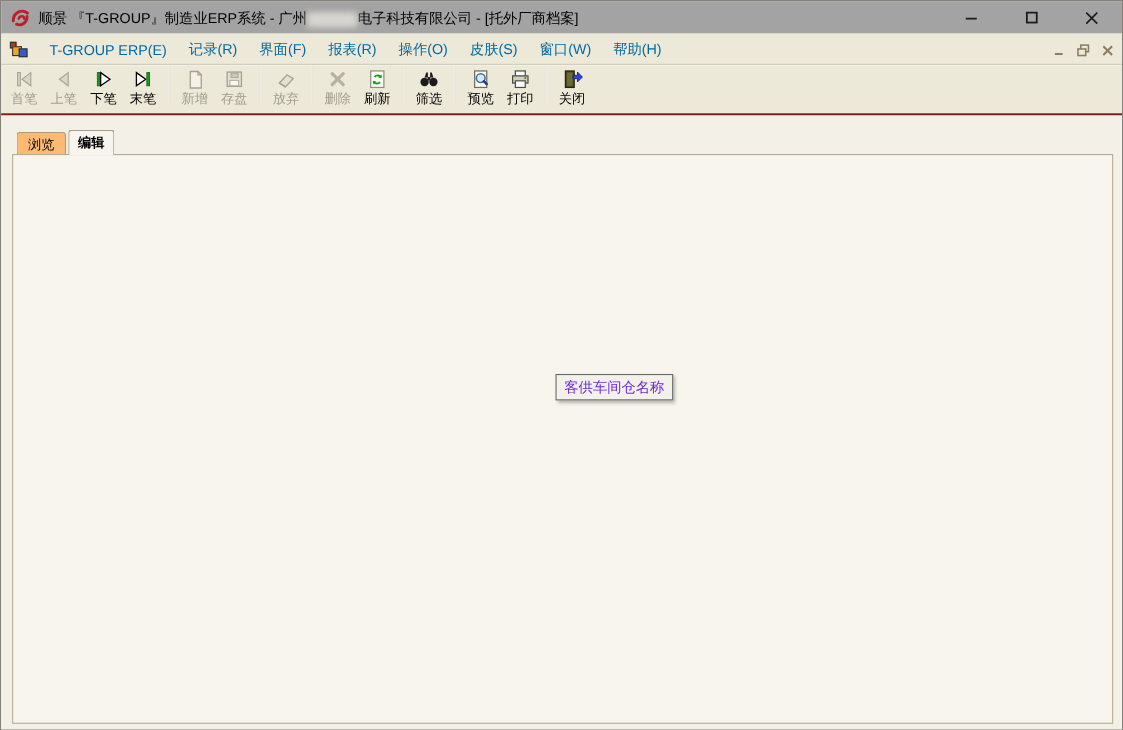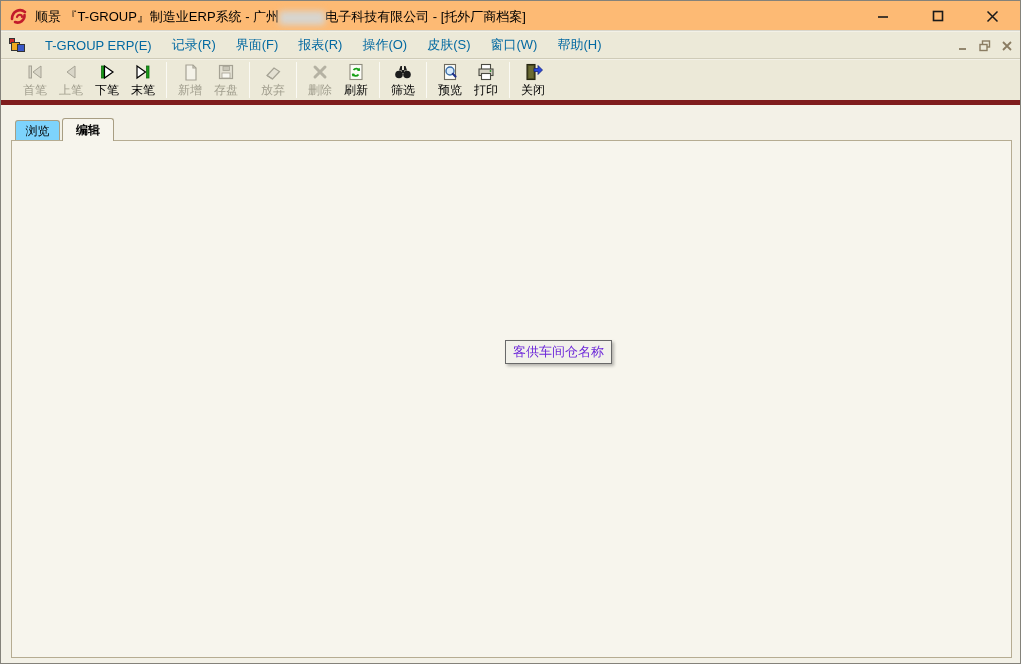--- a/index.html
+++ b/index.html
@@ -3,52 +3,52 @@
 <meta charset="utf-8">
 <style>
   * { margin:0; padding:0; box-sizing:border-box; }
   html,body { background:#d0cec4; }
   body { font-family:"Liberation Sans","DejaVu Sans",sans-serif; }
   .window { position:relative; width:1021px; height:664px; background:#f3f1e7;
             border:1px solid #84827a; overflow:hidden; }
 
   
   .titlebar { position:absolute; left:0; top:0; width:100%; height:30px;
-              background:#fdba74; border-bottom:1px solid #d9d7cd; }
+              background:#a3a3a3; border-bottom:1px solid #d9d7cd; }
   .titlebar .logo { position:absolute; left:8px; top:5px; width:20px; height:20px; }
   .titlebar .title { position:absolute; left:34px; top:7px; font-size:13px; color:#000;
                      white-space:nowrap; }
   .win-controls { position:absolute; right:0; top:0; height:30px; display:flex; }
   .win-btn { width:55px; height:30px; display:flex; align-items:center; justify-content:center; }
 
   
   .menubar { position:absolute; left:0; top:31px; width:100%; height:27px;
              background:#ece9d8; border-bottom:1px solid #cfcbb8;
              display:flex; align-items:center; }
   .mdi-doc-icon { position:relative; width:16px; height:16px; margin:0 10px 0 8px; }
   .mdi-doc-icon .sq { position:absolute; border:1px solid #333; }
   .mitem { font-size:13px; color:#0369a1; padding:4px 10px; white-space:nowrap; cursor:default; }
   .mdi-controls { position:absolute; right:6px; top:0; height:27px; display:flex; align-items:center; gap:8px; }
   .mdi-btn { width:14px; height:14px; display:flex; align-items:center; justify-content:center; }
 
   
   .toolbar { position:absolute; left:0; top:59px; width:100%; height:45px;
-             background:#ece9d8; border-bottom:5px solid #7f1d1d;
-             display:flex; align-items:center; padding-left:16px; }
+             background:#ece9d8; border-bottom:2px solid #7f1d1d;
+             display:flex; align-items:flex-start; padding-left:3px; }
   .tbtn { width:34px; height:41px; display:flex; flex-direction:column; align-items:center;
           justify-content:flex-start; margin:0 1px; border:1px solid transparent; border-radius:2px; }
   .tbtn .ticon { height:22px; display:flex; align-items:flex-end; }
   .tbtn .tlabel { font-size:12px; color:#000; line-height:15px; white-space:nowrap; }
   .tbtn.disabled .tlabel { color:#a19e8e; }
   .tsep { width:1px; height:36px; background:#c5c1ac; border-right:1px solid #fbfaf4; margin:0 5px; }
 
   
   .client { position:absolute; left:0; top:104px; width:100%; height:559px; background:#f3f1e7; }
   .tab { position:absolute; top:15px; height:21px; font-size:12px; color:#000;
-         background:#7dd3fc; border:1px solid #a89e83; border-bottom:none;
+         background:#fdba74; border:1px solid #a89e83; border-bottom:none;
          border-radius:3px 3px 0 0; display:flex; align-items:center; justify-content:center; }
   .tab.active { top:13px; height:23px; background:#f7f5ed; font-weight:bold; z-index:3; }
   .panel { position:absolute; left:10px; top:35px; width:1001px; height:518px;
            background:#f7f5ed; border:1px solid #b6ac92; z-index:2; }
 
   
   .flabel { position:absolute; width:200px; text-align:right; font-size:13px; color:#000;
             white-space:nowrap; }
   .field { position:absolute; height:19px; border:1px solid #b3a78e; background:#fff;
            font-size:13px; color:#000; padding:1px 4px; line-height:15px; overflow:hidden; }
@@ -269,21 +269,21 @@
             <rect x="6.5" y="5" width="5" height="12" fill="#6b6b33"></rect>
             <path d="M12 7.5 H16 V4.5 L20.5 9 L16 13.5 V10.5 H12 Z" fill="#2b48d8" stroke="#16247c" stroke-width="0.8"></path>
           </svg>
         </span>
       <span class="tlabel">关闭</span>
     </div>
   </div>
 
   <div class="client">
     <div class="tab" style="left:14px;width:45px;">浏览</div>
-    <div class="tab active" style="left:61px;width:52px;">编辑</div>
+    <div class="tab active" style="left:61px;width:42px;">编辑</div>
     <div class="panel"></div>
   </div>
 
   <div class="flabel" style="left:38px;top:199px;">托外厂商编码</div>
   <input class="field ro" style="left: 242px; top: 196px; width: 92px;" readonly="" value="G0006">
 
   <div class="flabel" style="left:38px;top:224px;">托外厂商名称</div>
   <input class="field ro" style="left: 242px; top: 221px; width: 489px;" readonly="" value="佳胜美">
 
   <div class="flabel" style="left:38px;top:249px;">简称</div>

